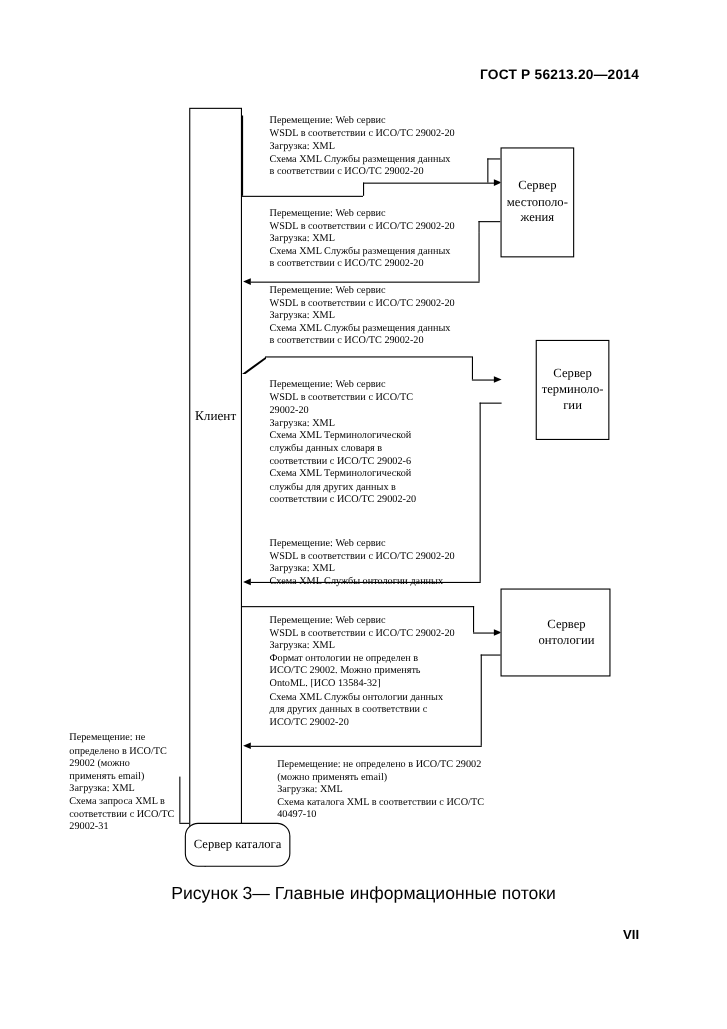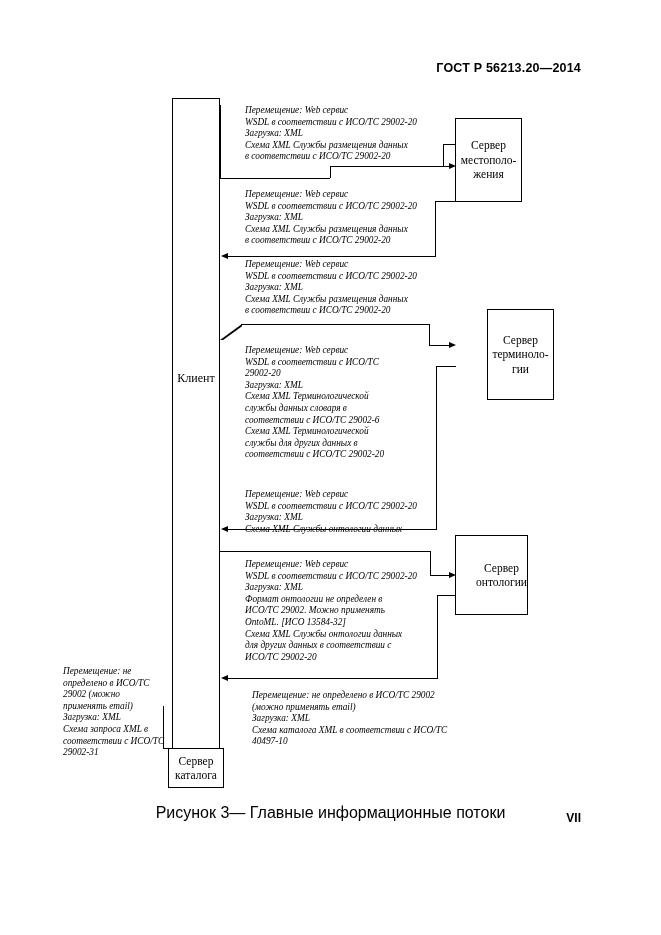--- a/index.html
+++ b/index.html
@@ -29,21 +29,21 @@
     font-size: 12.5px;
     font-weight: bold;
     letter-spacing: 0.2px;
     white-space: nowrap;
     margin-left: 12px;
   }
 
   
   .page-number {
     position: absolute;
-    top: 811px;
+    top: 843px;
     right: 80px;
     font-family: "Liberation Sans", sans-serif;
     font-size: 12px;
     font-weight: bold;
   }
 
   
   .fig-caption {
     position: absolute;
     top: 804px;
@@ -72,35 +72,34 @@
     left: 172px;  top: 98px;
     width: 48px;  height: 655px;
     font-size: 12px;
   }
   .box-client .lbl {
     position: absolute;
     top: 272px;
     left: 0; width: 100%;
     text-align: center;
   }
-  .box-loc   { left: 455px; top: 118px; width: 67px; height: 84px; font-size: 11.5px; }
+  .box-loc   { left: 455px; top: 134px; width: 67px; height: 100px; font-size: 11.5px; }
   .box-term  { left: 455px; top: 309px; width: 67px; height: 91px; font-size: 11.5px; margin-left: 32px; }
-  .box-onto  { left: 455px; top: 535px; width: 73px; height: 80px; font-size: 11.5px; padding-left: 20px; }
-  .box-cat   { left: 168px; top: 748px; width: 56px; height: 40px; font-size: 11.5px; }
+  .box-onto  { left: 455px; top: 535px; width: 100px; height: 80px; font-size: 11.5px; padding-left: 20px; }
+  .box-cat   { left: 168px; top: 748px; width: 96px; height: 40px; font-size: 11.5px; border-radius: 12px; }
 
   
   .flow-text {
     position: absolute;
     font-family: "Liberation Serif", serif;
     font-size: 9.3px;
     line-height: 11.6px;
     white-space: pre-line;
     z-index: 5;
     background: transparent;
-    font-style: italic;
   }
 
   
   .ln {
     position: absolute;
     background: #000;
     z-index: 3;
   }
   .hln { height: 1px; }
   .vln { width: 1px; }

